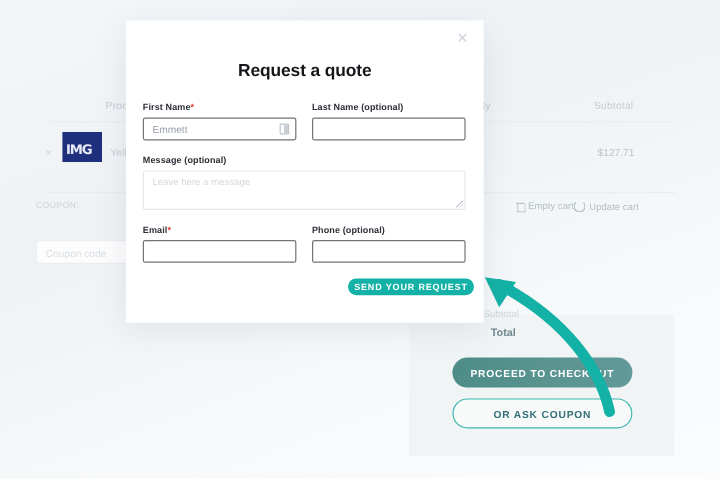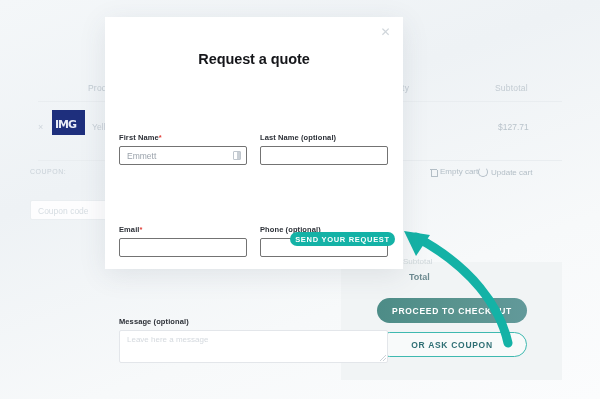--- a/index.html
+++ b/index.html
@@ -279,21 +279,20 @@
   .field { width: 128px; position: relative; }
   .field.wide { width: 269px; }
 
   .field-label {
     font-size: 7.5px;
     font-weight: bold;
     color: #2b2f36;
     margin-bottom: 4px;
     letter-spacing: .1px;
     white-space: nowrap;
-    margin-top: 48px;
   }
   .req { color: #e03b34; font-weight: bold; }
 
   .input-box {
     position: relative;
     height: 19px;
     border: 1px solid #737373;
     border-radius: 2px;
     background: #fff;
     box-sizing: border-box;
@@ -431,44 +430,44 @@
         </div>
         <div class="field">
           <div class="field-label">Last Name (optional)</div>
           <div class="input-box">
             <span class="val"></span>
           </div>
         </div>
       </div>
 
       <div class="field-row">
+        <div class="field wide">
+          <div class="field-label">Message (optional)</div>
+          <div class="textarea-box">
+            <span class="val">Leave here a message</span>
+            <span class="resize-grip"></span>
+          </div>
+        </div>
+      </div>
+
+      <div class="field-row">
         <div class="field">
           <div class="field-label">
             <span>Email</span><span class="req">*</span>
           </div>
           <div class="input-box">
             <span class="val"></span>
           </div>
         </div>
         <div class="field">
           <div class="field-label">Phone (optional)</div>
           <div class="input-box">
             <span class="val"></span>
           </div>
         </div>
       </div>
 
-      <div class="field-row">
-        <div class="field wide">
-          <div class="field-label">Message (optional)</div>
-          <div class="textarea-box">
-            <span class="val">Leave here a message</span>
-            <span class="resize-grip"></span>
-          </div>
-        </div>
-      </div>
-
     </div>
 
     <div class="btn-send">SEND YOUR REQUEST</div>
   </div>
 
 </div>
 
 </body></html>

